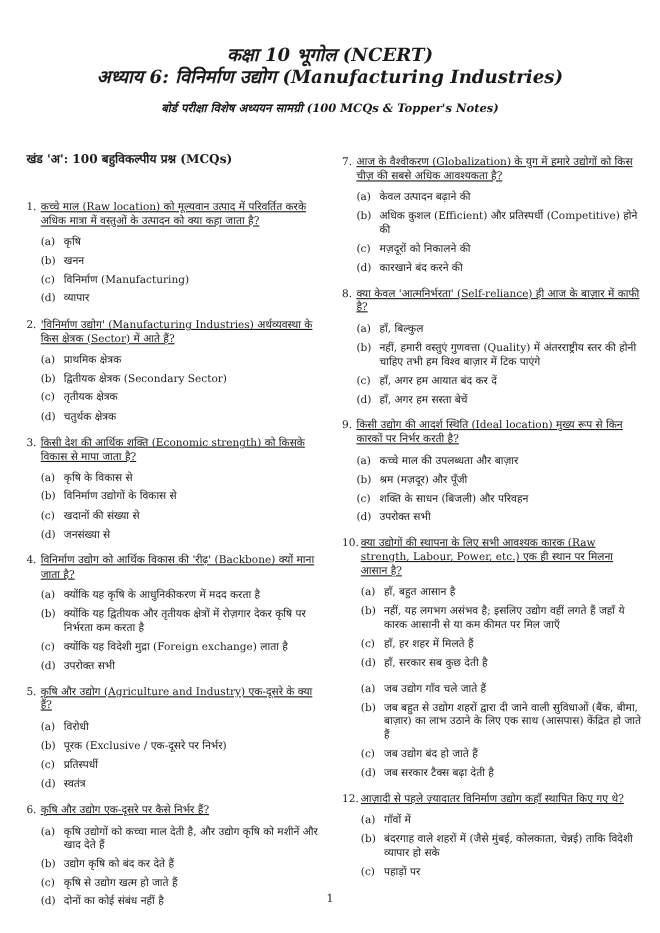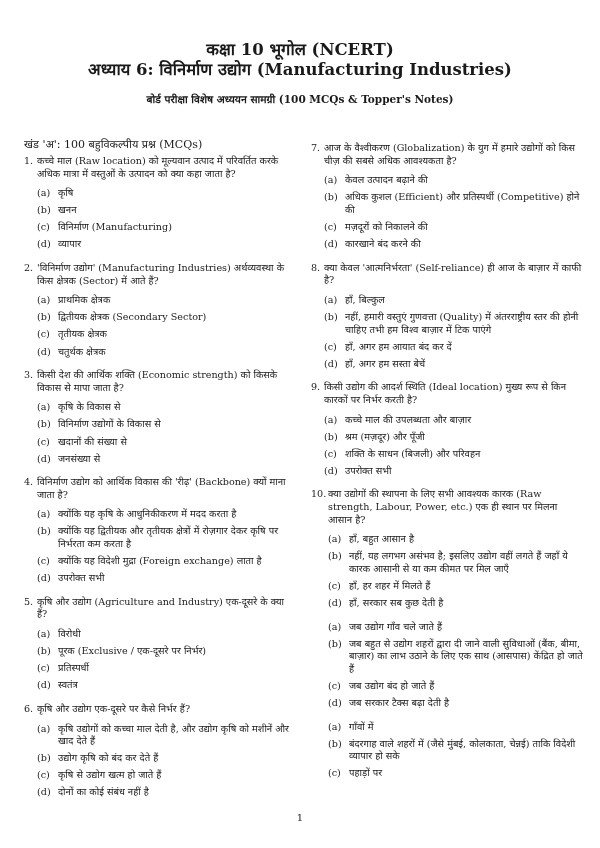--- a/index.html
+++ b/index.html
@@ -1,33 +1,33 @@
 <!DOCTYPE html>
 <html><head>
   <meta charset="utf-8">
   <style>
     html, body { margin: 0; padding: 0; background: #ffffff; }
     body {
       width: 600px; height: 848px; position: relative; overflow: hidden;
       font-family: "DejaVu Serif", "Liberation Serif", serif;
       color: #1a1a1a;
     }
-    .header { position: absolute; left: 0; top: 40px; width: 600px; text-align: center; }
+    .header { position: absolute; left: 0; top: 40px; width: 600px; text-align: center; font-style: italic; }
     .title1 { font-size: 16.5px; font-weight: bold; line-height: 20px; }
     .title2 { font-size: 16.5px; font-weight: bold; line-height: 20px; }
     .subtitle { font-size: 10.5px; font-weight: bold; margin-top: 12px; line-height: 14px; }
     .col { position: absolute; top: 138px; width: 272px; font-size: 9.6px; line-height: 12.6px; }
     .col-left { left: 24px; }
     .col-right { left: 311px; top: 142px; }
-    .section-heading { font-size: 11px; font-weight: normal; margin: 0 0 3px 0; line-height: 14px; }
+    .section-heading { font-size: 11px; font-weight: bold; margin: 0 0 31px 0; line-height: 14px; }
     .question { margin-bottom: 11px; }
     .q-text { display: flex; }
     .q-num { flex: 0 0 auto; width: 13px; }
     .q-num.wide { width: 17px; }
-    .q-body { flex: 1 1 auto; }
+    .q-body { flex: 1 1 auto; text-decoration: underline; }
     .options { margin: 7px 0 0 0; padding: 0 0 0 13px; list-style: none; }
     .option { display: flex; margin-bottom: 4.5px; }
     .opt-label { flex: 0 0 auto; width: 21px; }
     .opt-text { flex: 1 1 auto; }
     .page-num { position: absolute; left: 0; top: 812px; width: 600px; text-align: center; font-size: 10px; }
   </style>
 </head>
 <body>
 
 <div class="header">
@@ -298,20 +298,24 @@
             <span class="opt-label">(c)</span>
             <span class="opt-text">जब उद्योग बंद हो जाते हैं</span>
           </li>
           <li class="option">
             <span class="opt-label">(d)</span>
             <span class="opt-text">जब सरकार टैक्स बढ़ा देती है</span>
           </li>
         </ul>
       </div>
       <div class="question">
+        <div class="q-text">
+          <span class="q-num wide">12.</span>
+          <span class="q-body">आज़ादी से पहले ज़्यादातर विनिर्माण उद्योग कहाँ स्थापित किए गए थे?</span>
+        </div>
         <ul class="options" style="padding-left: 17px;">
           <li class="option">
             <span class="opt-label">(a)</span>
             <span class="opt-text">गाँवों में</span>
           </li>
           <li class="option">
             <span class="opt-label">(b)</span>
             <span class="opt-text">बंदरगाह वाले शहरों में (जैसे मुंबई, कोलकाता, चेन्नई) ताकि विदेशी व्यापार हो सके</span>
           </li>
           <li class="option">

